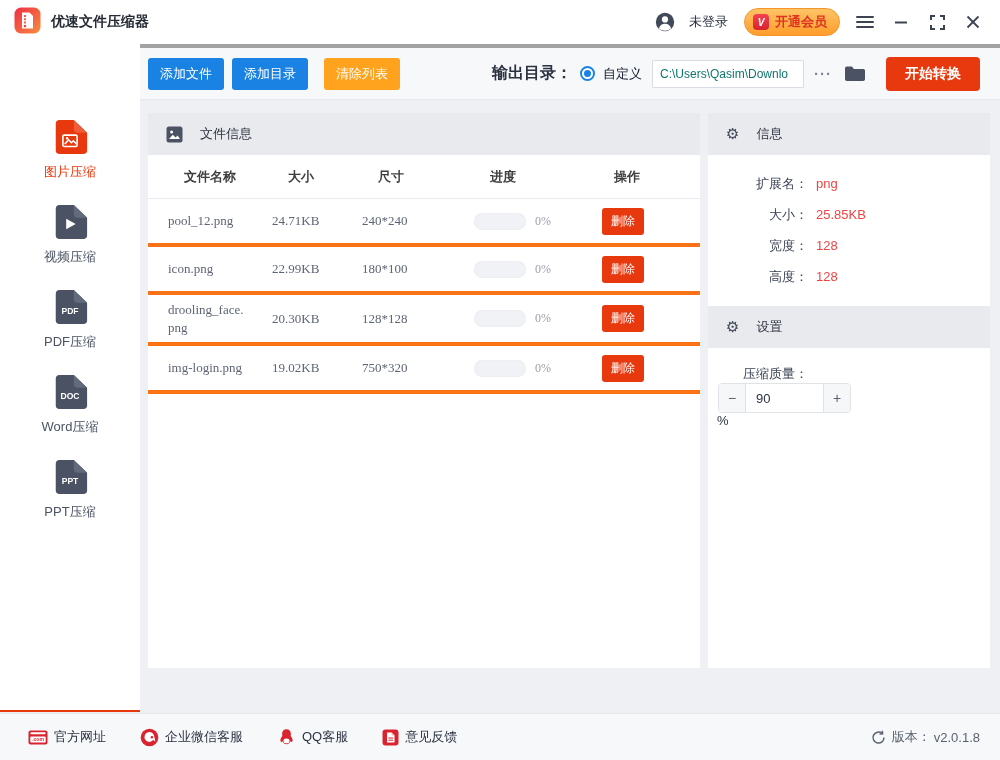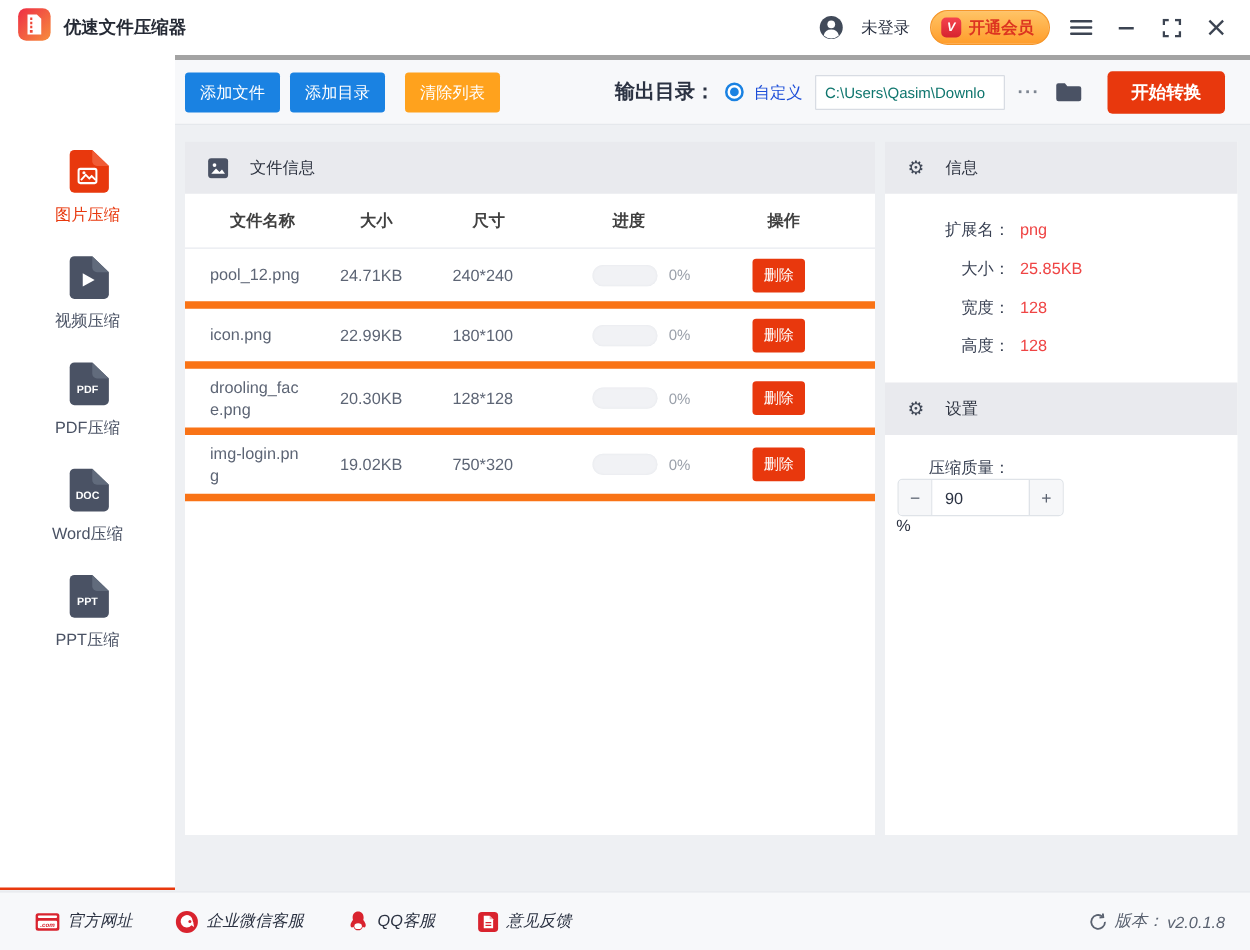--- a/index.html
+++ b/index.html
@@ -32,21 +32,21 @@
     display:flex; align-items:center; padding:0 20px 0 8px; z-index:3; }
   .btn { border:none; border-radius:3px; color:#fff; font-size:13px; padding:7px 12px; cursor:pointer;
     font-family:inherit; }
   .btn-blue { background:#1a82e2; margin-right:8px; }
   .btn-orange { background:#ffa21d; margin-left:8px; }
   .out-group { display:flex; align-items:center; margin-left:auto; gap:8px; }
   .out-label { font-size:16px; font-weight:bold; color:#2b3242; }
   .radio { width:15px; height:15px; border:2px solid #1a82e2; border-radius:50%;
     display:inline-flex; align-items:center; justify-content:center; background:#fff; cursor:pointer; }
   .radio::after { content:""; width:7px; height:7px; border-radius:50%; background:#1a82e2; }
-  .radio-label { font-size:13px; color:#1d4ed8; margin-right:2px; }
+  .radio-label { font-size:13px; color:#0f172a; margin-right:2px; }
   .path-input { width:152px; height:28px; border:1px solid #d8dce3; border-radius:1px; background:#fff;
     font-size:12px; color:#0f766e; padding:0 7px; font-family:inherit; outline:none; white-space:nowrap; overflow:hidden; }
   .more-btn { background:none; border:none; font-size:15px; font-weight:bold; color:#7d8591; cursor:pointer; letter-spacing:1px; padding:0 2px; }
   .folder-btn { background:none; border:none; cursor:pointer; display:flex; padding:0 2px; }
   .btn-start { background:#e8380d; border-radius:4px; font-size:14px; font-weight:bold; padding:8px 19px; margin-left:10px; }
 
   
   .sidebar { position:absolute; top:44px; left:0; width:140px; bottom:48px; background:#fff; z-index:4;
     border-bottom:2px solid #e8380d; padding-top:74px; display:flex; flex-direction:column; }
   .nav-item { height:85px; display:flex; flex-direction:column; align-items:center; cursor:pointer; }
@@ -58,21 +58,21 @@
   .panel { position:absolute; background:#fff; top:13px; height:555px; }
   .file-panel { left:8px; width:552px; }
   .side-panel { left:568px; width:282px; }
   .panel-header { height:42px; background:#e9eaee; display:flex; align-items:center; gap:17px; padding:0 18px;
     font-size:13px; color:#2f3542; }
   .gear { font-family:"DejaVu Sans",sans-serif; font-size:15px; color:#3f4756; line-height:1; }
 
   .thead { display:grid; grid-template-columns:104px 90px 112px 124px 1fr; padding-left:36px; height:44px;
     align-items:center; font-size:13px; font-weight:bold; color:#404040; border-bottom:1px solid #e8eaef; }
   .trow { display:grid; grid-template-columns:104px 90px 112px 124px 1fr; padding-left:20px; min-height:48px;
-    align-items:center; font-size:13px; color:#5d6575; border-bottom:6px solid #f97316; }
+    align-items:center; font-size:13px; color:#5d6575; border-bottom:4px solid #f97316;font-family:Liberation Serif, serif; }
   .c-name { width:76px; word-break:break-all; line-height:1.35; padding:6px 0; }
   .c-prog { display:flex; align-items:center; gap:9px; }
   .pbar { width:52px; height:17px; border-radius:9px; background:#f1f2f5; box-shadow:inset 0 0 2px #e4e6ea; }
   .pval { font-size:12px; color:#9aa0aa; }
   .del-btn { background:#e8380d; color:#fff; border:none; border-radius:3px; font-size:12px; padding:5px 9px;
     cursor:pointer; margin-left:4px; font-family:inherit; }
 
   .info-body { padding-top:13px; }
   .info-row { display:flex; align-items:center; height:31px; font-size:13px; }
   .info-label { width:100px; text-align:right; color:#3a4254; }
@@ -83,21 +83,21 @@
     overflow:hidden; margin-left:10px; background:#fff; }
   .step-btn { width:27px; background:#f6f7f9; border:none; color:#5a6270; font-size:14px; cursor:pointer;
     font-family:inherit; }
   .step-minus { border-right:1px solid #dfe3e8; }
   .step-plus { border-left:1px solid #dfe3e8; }
   .step-input { width:77px; border:none; outline:none; font-size:13px; color:#2b3242; padding-left:10px; font-family:inherit; }
   .unit { margin-left:9px; color:#2b3242; }
 
   
   .footer { position:absolute; left:0; right:0; bottom:0; height:47px; background:#f7f8fa;
-    border-top:1px solid #e5e8ec; display:flex; align-items:center; padding:0 20px 0 28px; z-index:5;font-style:italic; }
+    border-top:1px solid #e5e8ec; display:flex; align-items:center; padding:0 20px 0 28px; z-index:5; }
   .flink { display:flex; align-items:center; gap:6px; margin-right:34px; cursor:pointer; }
   .flink-label { font-size:13px; color:#2b3242; }
   .version { margin-left:auto; display:flex; align-items:center; gap:6px; font-size:13px; color:#5a6270; }
 </style>
 </head>
 <body>
 
 <div class="app">
 
   <header class="titlebar">

